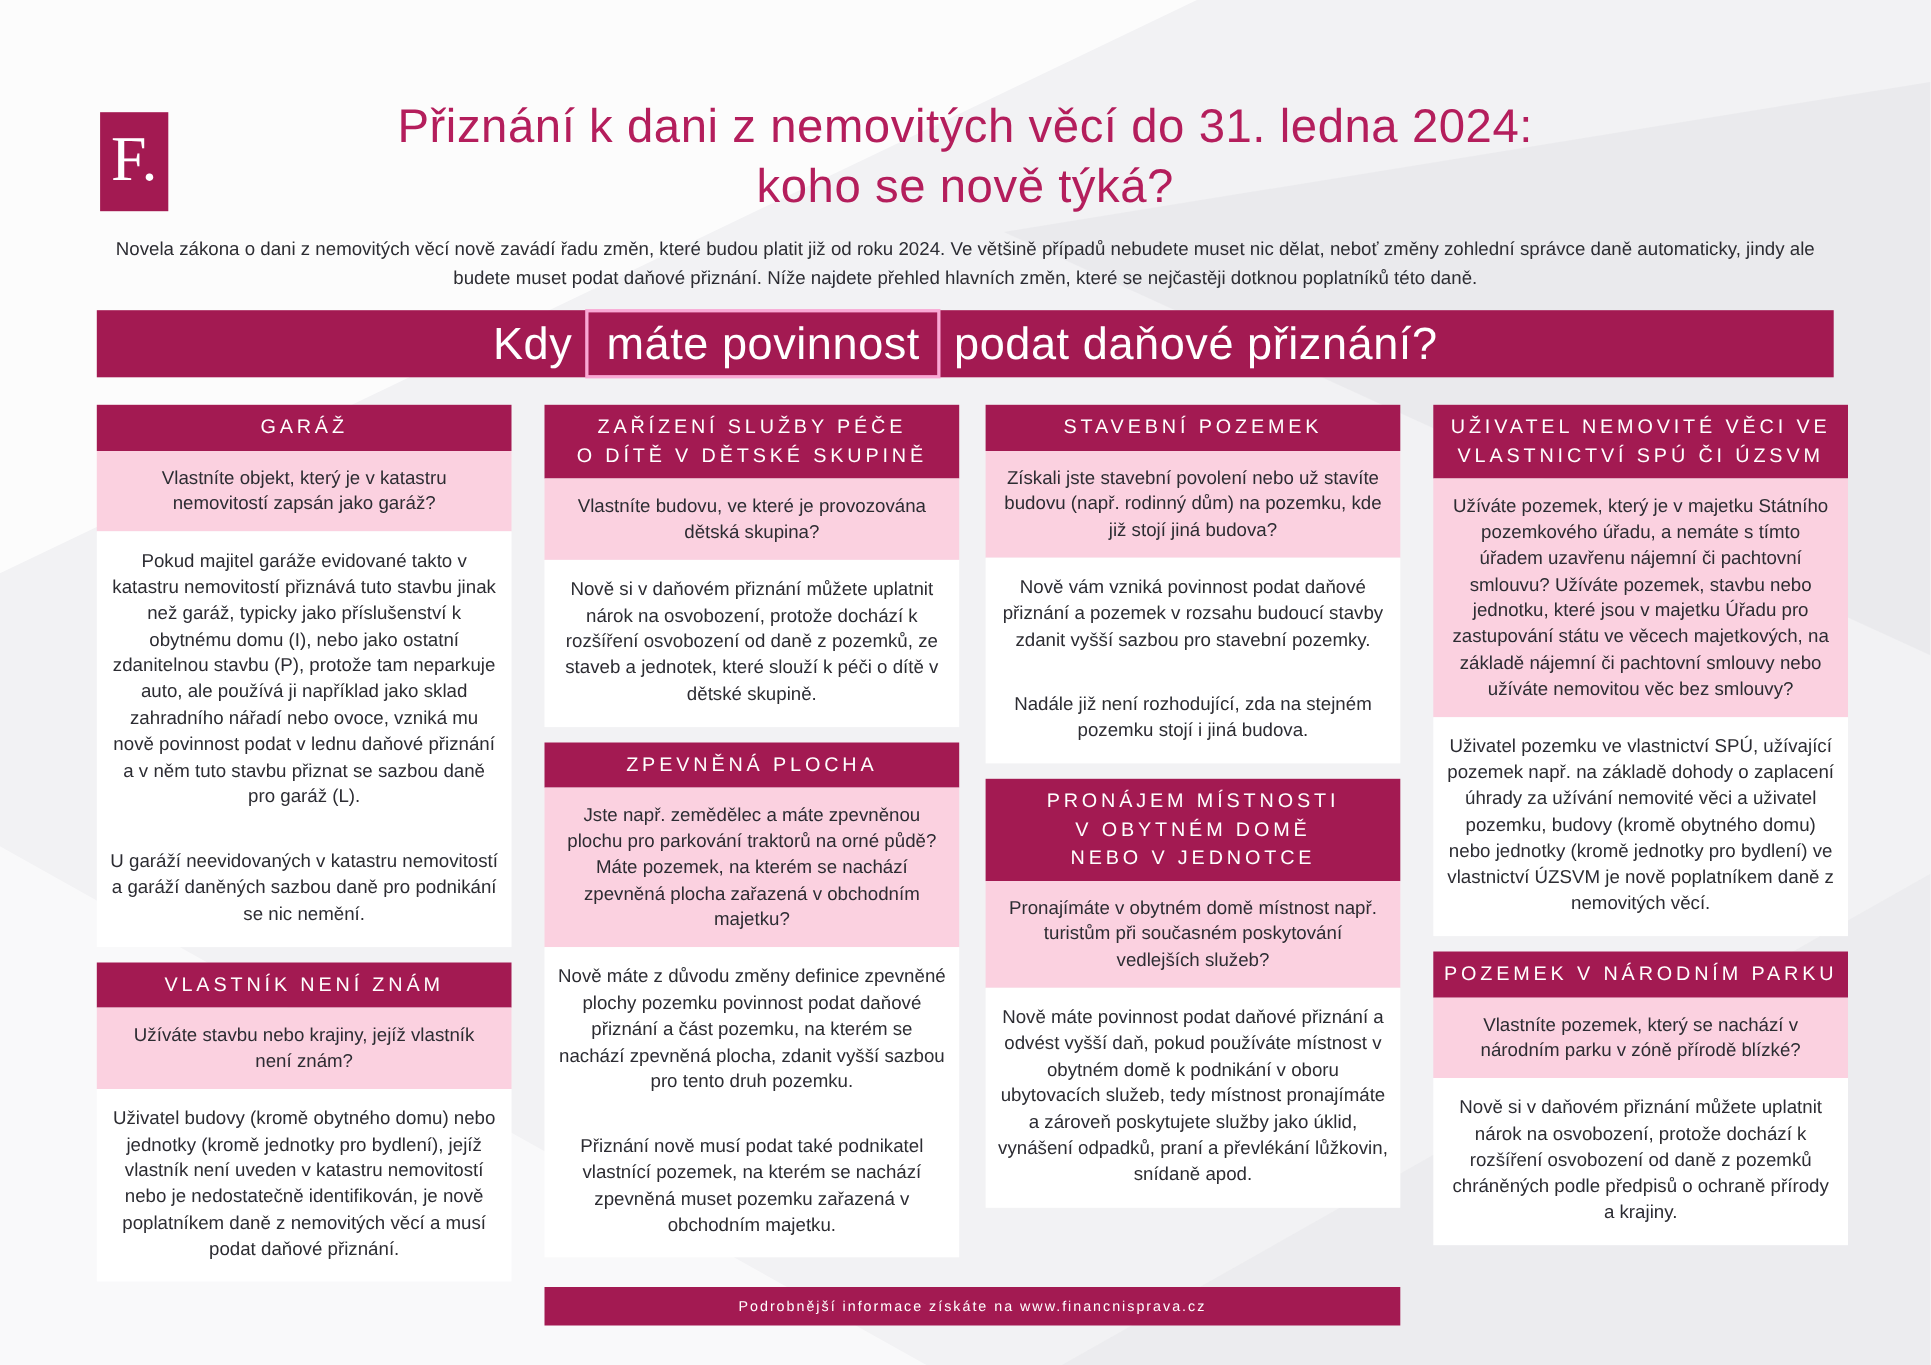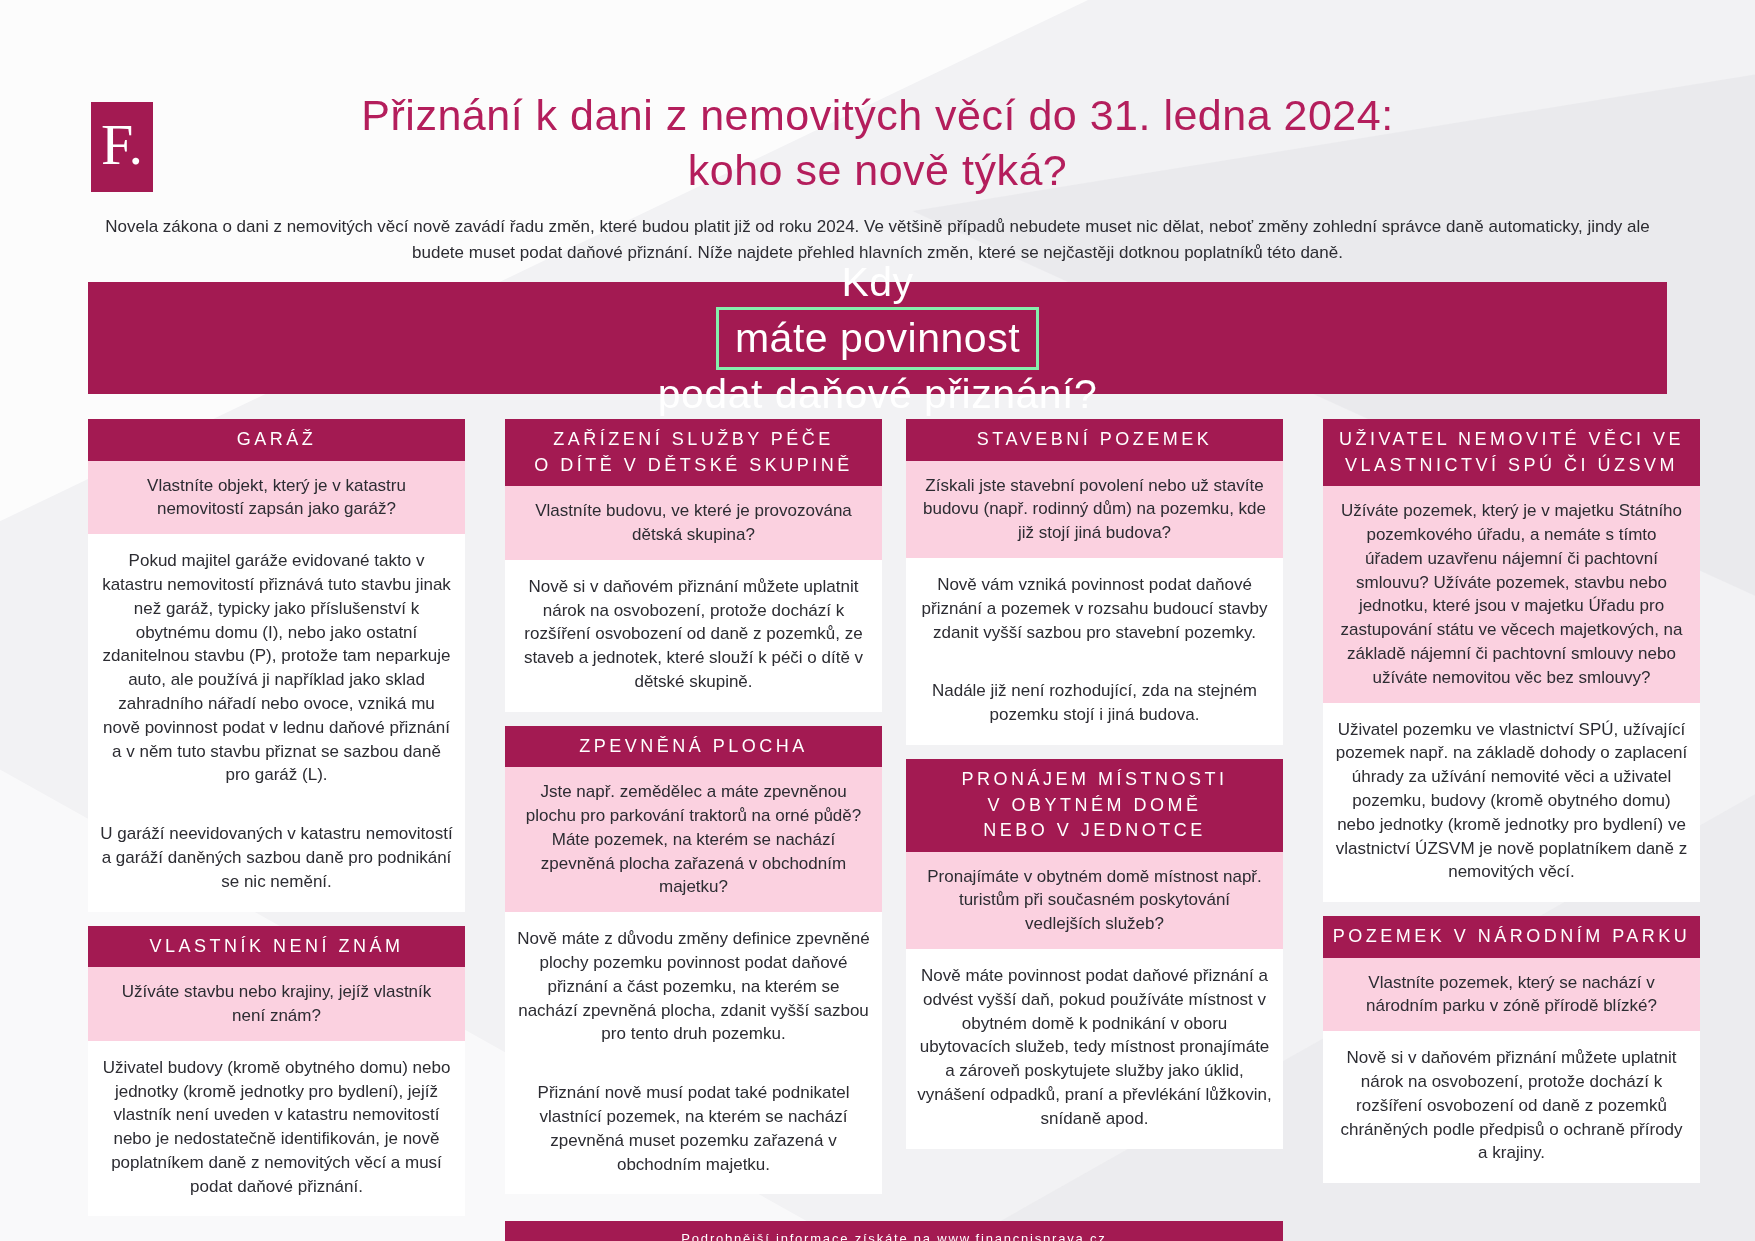--- a/index.html
+++ b/index.html
@@ -39,32 +39,32 @@
     font-size:43px;line-height:1.28;letter-spacing:.5px;
   }
 
   .intro{
     margin:16px auto 0 auto;max-width:1585px;
     text-align:center;font-size:17px;line-height:1.5;
   }
 
   .banner{
     margin-top:17px;background:var(--primary);color:#fff;
-    height:112px;display:flex;align-items:center;justify-content:center;
-    font-size:41px;letter-spacing:.5px;flex-direction:column;
+    height:61px;display:flex;align-items:center;justify-content:center;
+    font-size:41px;letter-spacing:.5px;
   }
   .banner .hl{
-    border:3px solid #86efac;padding:5px 16px;margin:1px 12px;display:inline-block;
+    border:3px solid #f9a8d4;padding:5px 16px;margin:1px 12px;display:inline-block;
   }
 
   .grid{
     margin-top:25px;
     display:grid;
     grid-template-columns:377px 778px 377px;
-    column-gap:40px;
+    column-gap:30px;
     align-items:start;
   }
   .mid-cols{display:grid;grid-template-columns:377px 377px;column-gap:24px;align-items:start;}
 
   .sec{margin-bottom:14px;}
   .sec-header{
     background:var(--primary);color:#fff;text-align:center;
     font-size:18px;letter-spacing:3.5px;line-height:1.42;
     padding:8px 4px;
   }

